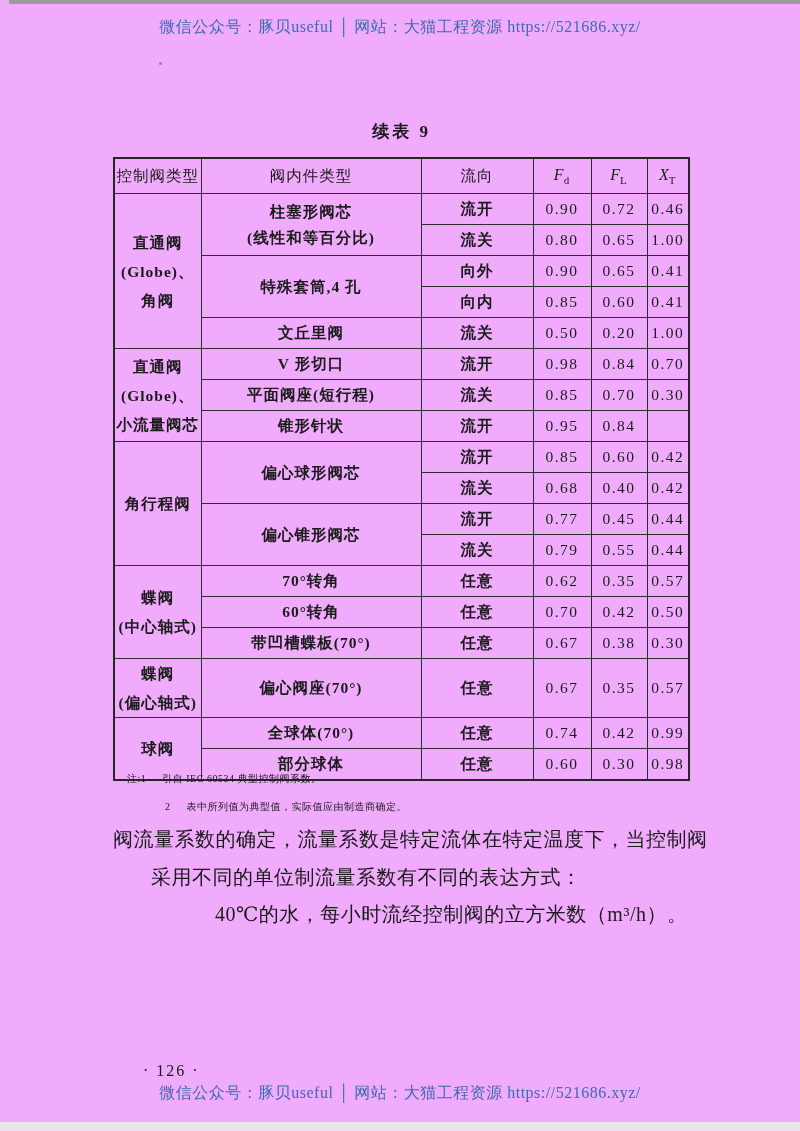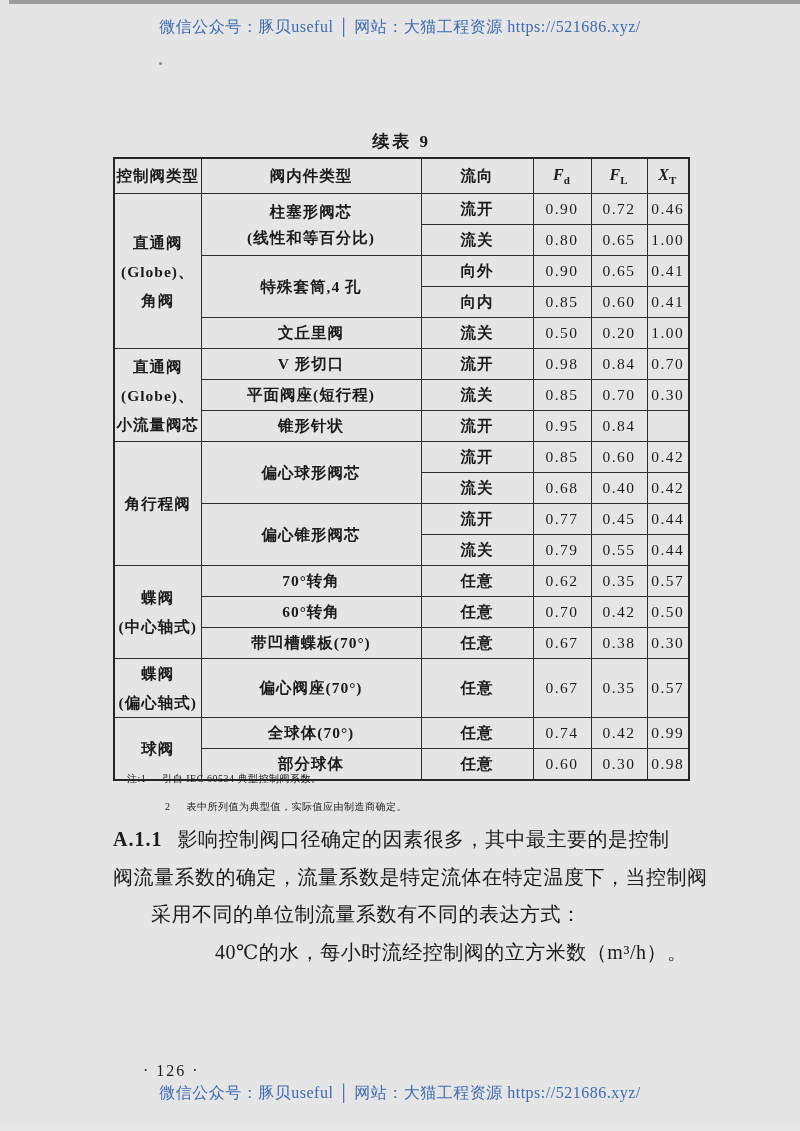--- a/index.html
+++ b/index.html
@@ -1,31 +1,31 @@
 <!DOCTYPE html>
 <html><head>
 <meta charset="utf-8">
 <style>
   html,body{margin:0;padding:0;background:#ffffff;}
-  .page{position:relative;width:800px;height:1131px;background:#e5e5e5;overflow:hidden;
+  .page{position:relative;width:800px;height:1131px;background:#f0abfc;overflow:hidden;
         font-family:"Liberation Serif","DejaVu Serif",serif;color:#1b1b1b;}
   .scan-top{position:absolute;top:0;left:9px;right:0;height:4px;background:#9c9c9c;}
   .scan-bottom{position:absolute;bottom:0;left:0;right:0;height:9px;background:#e7e7e7;}
   .site-line{position:absolute;left:0;width:100%;text-align:center;color:#3d6bb3;
              font-size:16px;letter-spacing:.5px;}
   .site-header{top:17px;}
   .site-footer{top:1083px;}
   .stray-dot{position:absolute;left:159px;top:62px;width:3px;height:3px;background:#8a8a8a;border-radius:50%;}
-  .table-title{position:absolute;top:130px;left:113px;width:577px;text-align:center;
+  .table-title{position:absolute;top:120px;left:113px;width:577px;text-align:center;
                font-size:17px;font-weight:bold;letter-spacing:3px;}
   .tbl-wrap{position:absolute;top:157px;left:113px;}
   table.coef{border-collapse:collapse;table-layout:fixed;width:577px;border:2px solid #262626;}
   table.coef th,table.coef td{border:1px solid #2e2e2e;text-align:center;vertical-align:middle;
                padding:0;overflow:hidden;}
-  table.coef th{height:34px;font-size:15.5px;font-weight:bold;letter-spacing:1px;}
+  table.coef th{height:34px;font-size:15.5px;font-weight:normal;letter-spacing:1px;}
   table.coef th .sym{font-style:italic;font-size:16px;letter-spacing:0;}
   table.coef th sub{font-size:11px;font-style:normal;}
   table.coef td{height:30px;font-size:15.5px;}
   table.coef tr.tall td{height:50px;}
   td.cn{font-weight:bold;letter-spacing:1px;}
   td.num{font-size:15px;letter-spacing:1.5px;font-weight:normal;}
   .cl{display:block;line-height:26px;}
   td.valve .cl{line-height:29px;}
   .notes{position:absolute;top:765px;left:127px;width:562px;font-size:10px;letter-spacing:.5px;}
   .note-line{line-height:28px;}
@@ -250,21 +250,20 @@
         </tbody>
     </table>
   </div>
 
   <div class="notes" id="notes">
       <div class="note-line"><span class="note-label">注:1</span><span>引自 IEC 60534 典型控制阀系数。</span></div>
       <div class="note-line note-cont"><span class="note-label">2</span><span>表中所列值为典型值，实际值应由制造商确定。</span></div>
     </div>
 
   <div class="body-text" id="body-text">
-      <div class="b-line ind0"><span class="clause-label">A.1.1</span><span>影响控制阀口径确定的因素很多，其中最主要的是控制</span></div>
       <div class="b-line ind0"><span>阀流量系数的确定，流量系数是特定流体在特定温度下，当控制阀</span></div>
       <div class="b-line ind1"><span>采用不同的单位制流量系数有不同的表达方式：</span></div>
       <div class="b-line ind2"><span>40℃的水，每小时流经控制阀的立方米数（m³/h）。</span></div>
     </div>
 
   <div class="page-num">· 126 ·</div>
 
   <div class="site-line site-footer">微信公众号：豚贝useful │ 网站：大猫工程资源 https://521686.xyz/</div>
 
   <div class="scan-bottom"></div>

